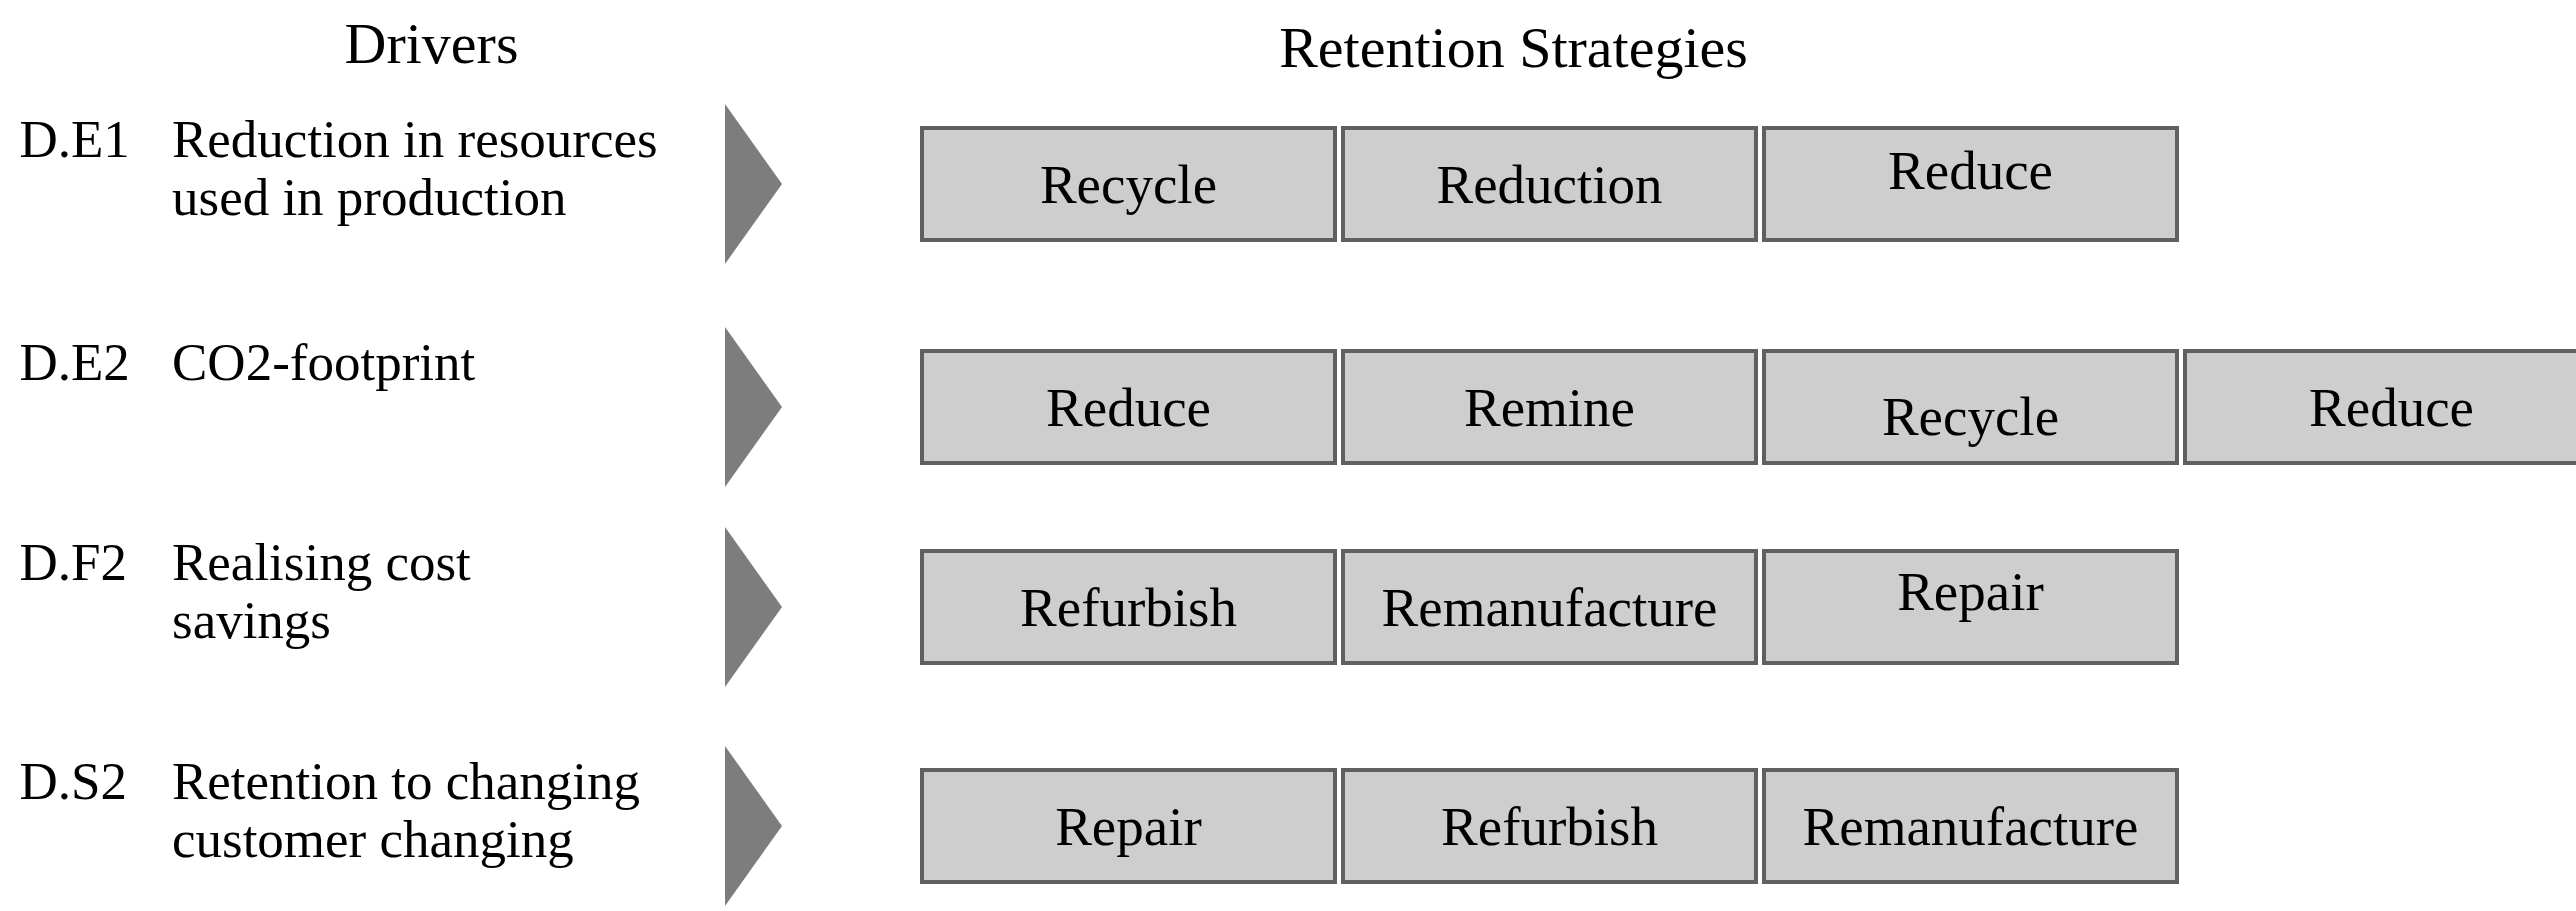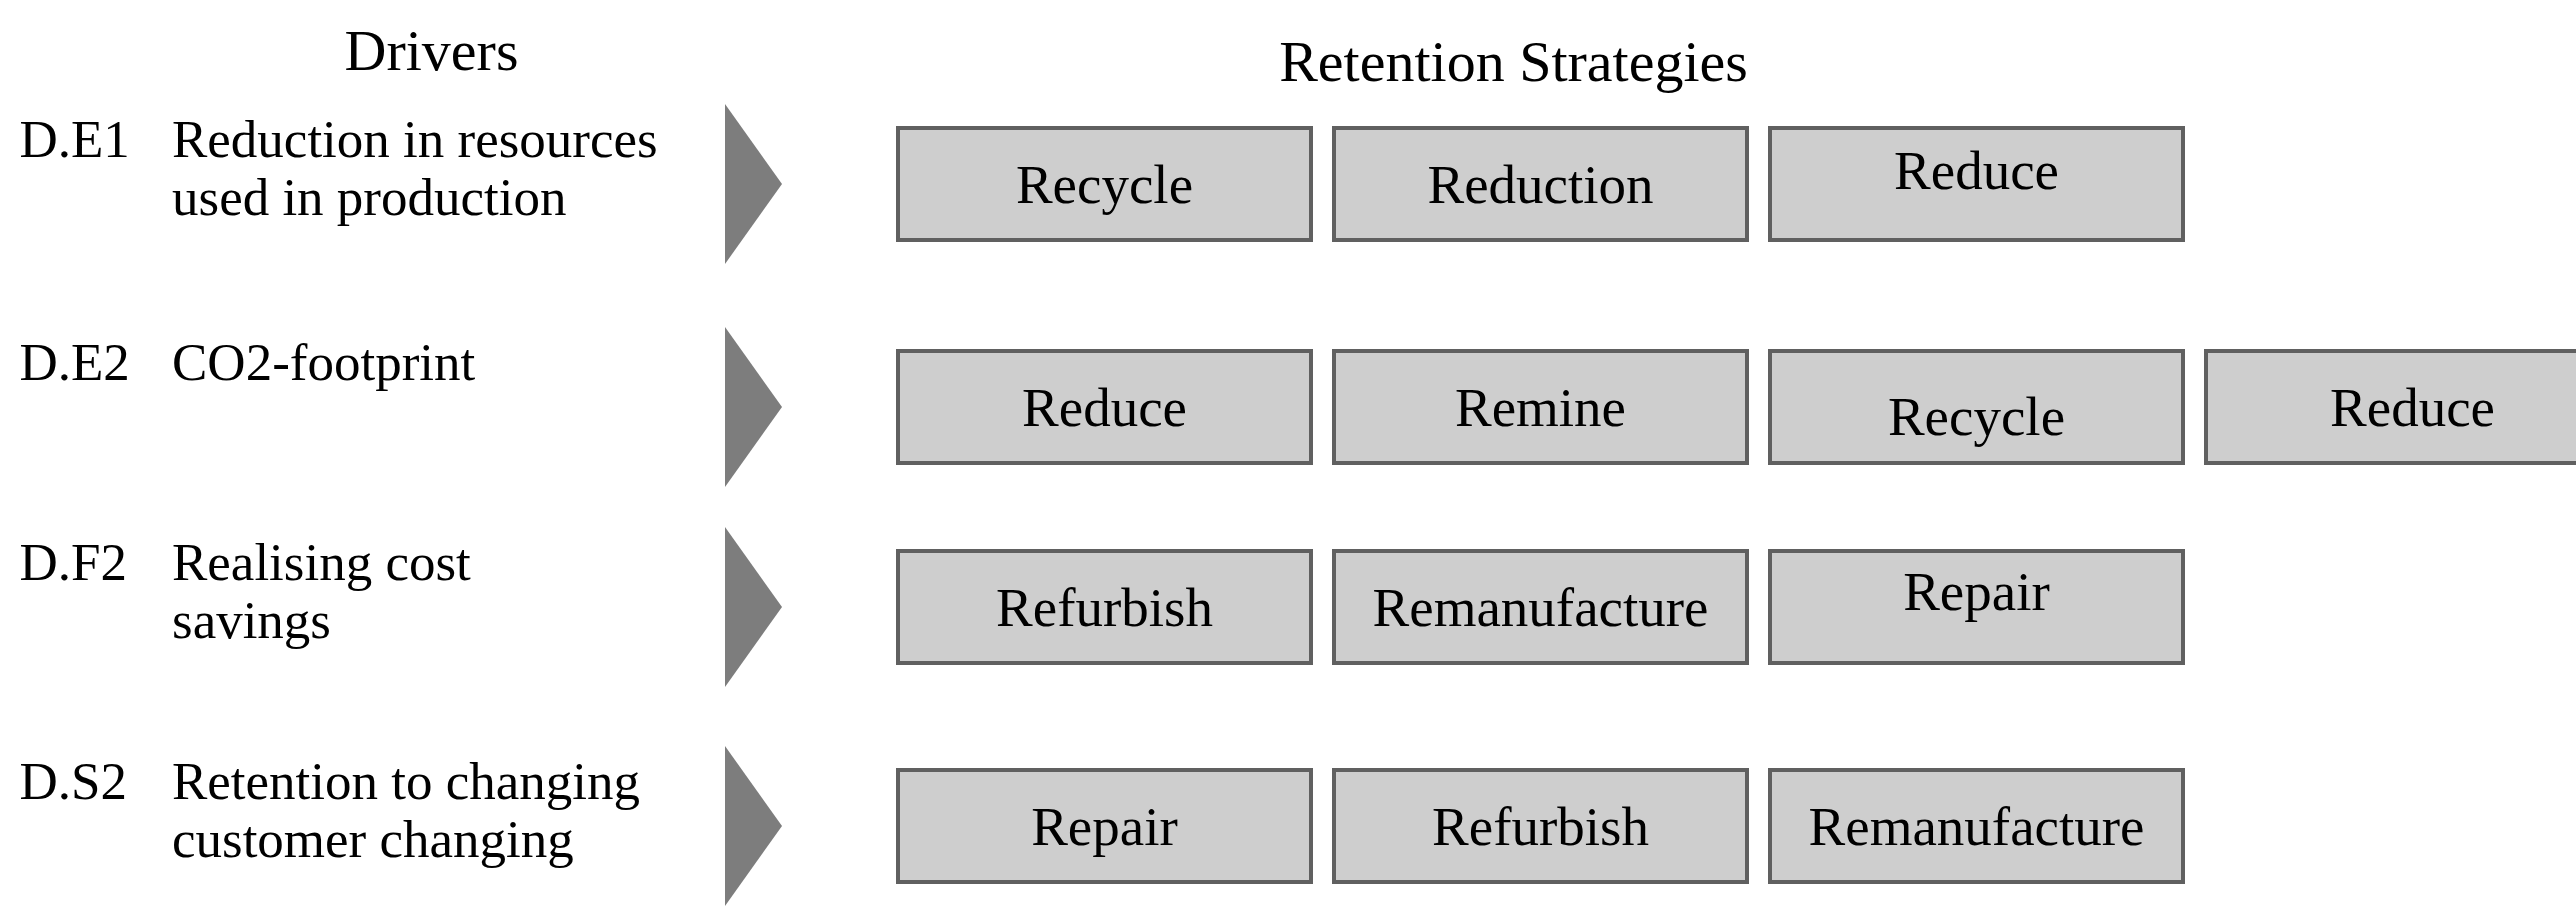--- a/index.html
+++ b/index.html
@@ -12,22 +12,22 @@
     color: var(--text, #000000);
     overflow: hidden;
   }
   .heading {
     position: absolute;
     font-size: 58px;
     line-height: 62px;
     text-align: center;
     white-space: nowrap;
   }
-  .h-drivers   { top: 20px;  left: 167px; width: 529px; }
-  .h-retention { top: 31px; left: 1249px; width: 529px; }
+  .h-drivers   { top: 13px;  left: 167px; width: 529px; }
+  .h-retention { top: 17px; left: 1249px; width: 529px; }
 
   .row { position: absolute; left: 0; right: 0; height: 0; }
   .r1 { top: 184px; }
   .r2 { top: 407px; }
   .r3 { top: 607px; }
   .r4 { top: 826px; }
 
   .code {
     position: absolute;
     left: 19.4px; top: -74px;
@@ -46,23 +46,23 @@
     position: absolute;
     left: 725px; top: -80px;
     width: 0; height: 0;
     border-top: 80px solid transparent;
     border-bottom: 80px solid transparent;
     border-left: 57px solid var(--arrow, #7d7d7d);
   }
 
   .boxes {
     position: absolute;
-    left: 896px; top: -58px;
+    left: 920px; top: -58px;
     display: flex;
-    gap: 19px;
+    gap: 4px;
   }
   .sbox {
     box-sizing: border-box;
     width: 417px; height: 116px;
     background: var(--box-fill, #cecece);
     border: 4.4px solid var(--box-border, #606060);
     display: flex;
     align-items: center;
     justify-content: center;
     flex: 0 0 auto;

